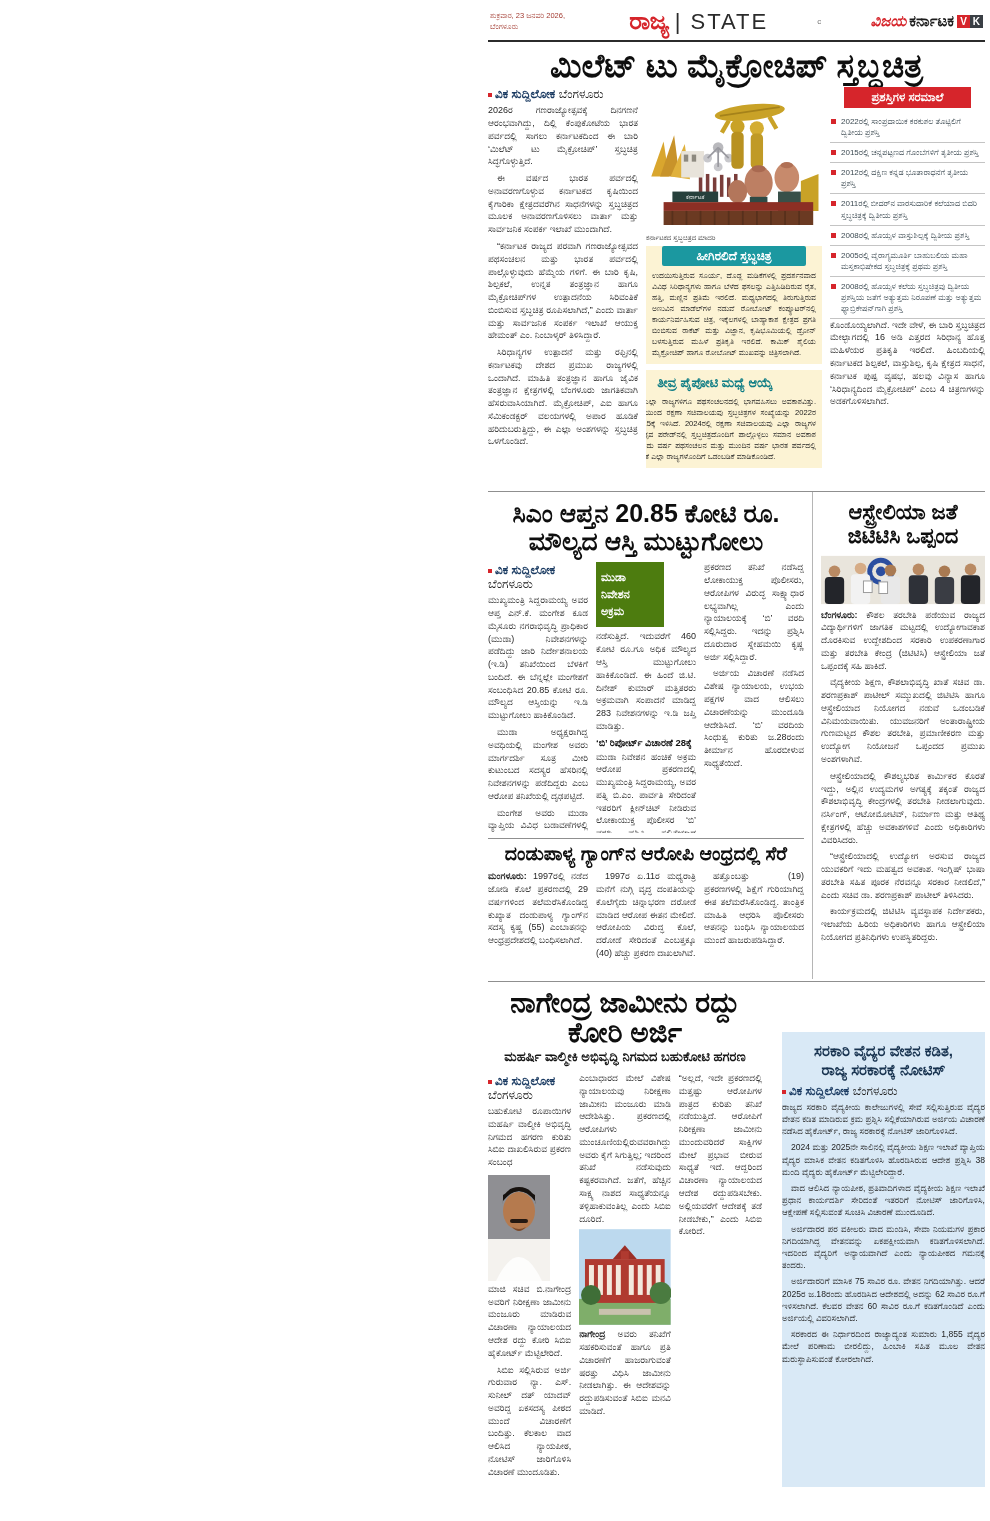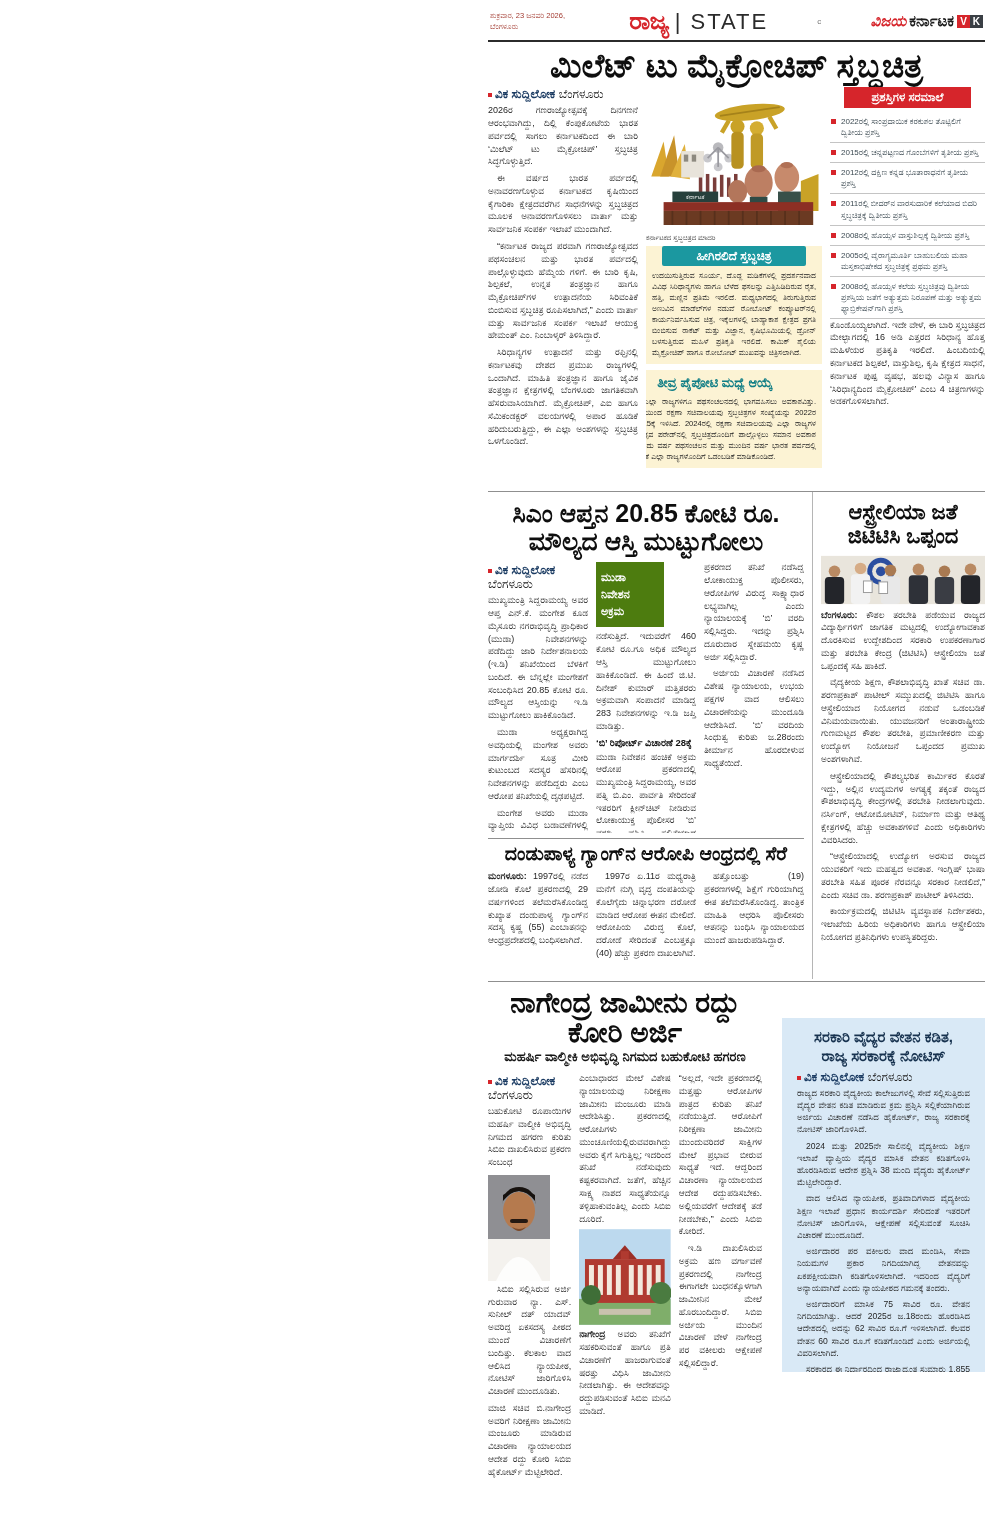--- a/index.html
+++ b/index.html
@@ -74,21 +74,21 @@
 
   
   .band3{display:grid;grid-template-columns:1fr 203px;column-gap:20px;height:517px;overflow:hidden;
          border-top:1px solid #8f8f8f;margin-top:2px;}
   .a5-head{font-size:28px;line-height:1.05;font-weight:700;text-align:center;margin:6px 0 2px;color:#0e0e0e;}
   .a5-sub{font-size:13px;font-weight:700;text-align:center;margin:2px 0 7px;color:#151515;}
   .a5-cols{display:grid;grid-template-columns:repeat(3,1fr);column-gap:8px;height:438px;overflow:hidden;}
   .a5-photo{float:left;width:62px;height:106px;margin:2px 4px 2px 0;display:block;}
   .court-photo{width:100%;height:96px;display:block;margin:3px 0;}
 
-  .bluebox{background:#d9e9f6;margin-top:36px;height:354px;overflow:hidden;padding:8px 15px;box-sizing:border-box;}
+  .bluebox{background:#d9e9f6;margin-top:50px;height:455px;overflow:hidden;padding:8px 0;box-sizing:border-box;}
   .bb-title{font-size:15px;line-height:1.25;font-weight:700;text-align:center;color:#17324f;margin:2px 0 4px;}
   .bluebox p.body{font-size:8.6px;}
 </style>
 </head>
 <body>
 
 <div class="page">
  <div class="content">
 
   <div class="masthead">
@@ -312,22 +312,22 @@
           <svg class="a5-photo" viewBox="0 0 62 106">
             <rect width="62" height="106" fill="#8f8f93"></rect>
             <rect y="64" width="62" height="42" fill="#f4f2ee"></rect>
             <path d="M8 106 Q31 58 54 106 Z" fill="#fdfdfc"></path>
             <ellipse cx="31" cy="36" rx="16" ry="19" fill="#b57a4e"></ellipse>
             <path d="M14 30 Q16 12 31 12 Q46 12 48 30 Q48 18 31 16 Q14 18 14 30 Z" fill="#17120f"></path>
             <path d="M15 26 Q31 6 47 26 L47 20 Q31 8 15 20 Z" fill="#17120f"></path>
             <rect x="22" y="44" width="18" height="4" rx="2" fill="#241811"></rect>
             <path d="M24 52 Q31 56 38 52 Q31 60 24 52 Z" fill="#7c4a2a"></path>
           </svg>
+          <p class="body">ಮಾಜಿ ಸಚಿವ ಬಿ.ನಾಗೇಂದ್ರ ಅವರಿಗೆ ನಿರೀಕ್ಷಣಾ ಜಾಮೀನು ಮಂಜೂರು ಮಾಡಿರುವ ವಿಚಾರಣಾ ನ್ಯಾಯಾಲಯದ ಆದೇಶ ರದ್ದು ಕೋರಿ ಸಿಬಿಐ ಹೈಕೋರ್ಟ್ ಮೆಟ್ಟಿಲೇರಿದೆ.</p>
           <p class="body ind">ಸಿಬಿಐ ಸಲ್ಲಿಸಿರುವ ಅರ್ಜಿ ಗುರುವಾರ ನ್ಯಾ. ಎಸ್. ಸುನೀಲ್ ದತ್ ಯಾದವ್ ಅವರಿದ್ದ ಏಕಸದಸ್ಯ ಪೀಠದ ಮುಂದೆ ವಿಚಾರಣೆಗೆ ಬಂದಿತ್ತು. ಕೆಲಕಾಲ ವಾದ ಆಲಿಸಿದ ನ್ಯಾಯಪೀಠ, ನೋಟಿಸ್ ಜಾರಿಗೊಳಿಸಿ ವಿಚಾರಣೆ ಮುಂದೂಡಿತು.</p>
-          <p class="body">ಮಾಜಿ ಸಚಿವ ಬಿ.ನಾಗೇಂದ್ರ ಅವರಿಗೆ ನಿರೀಕ್ಷಣಾ ಜಾಮೀನು ಮಂಜೂರು ಮಾಡಿರುವ ವಿಚಾರಣಾ ನ್ಯಾಯಾಲಯದ ಆದೇಶ ರದ್ದು ಕೋರಿ ಸಿಬಿಐ ಹೈಕೋರ್ಟ್ ಮೆಟ್ಟಿಲೇರಿದೆ.</p>
         </div>
         <div>
           <p class="body">ಎಂಬಾಧಾರದ ಮೇಲೆ ವಿಶೇಷ ನ್ಯಾಯಾಲಯವು ನಿರೀಕ್ಷಣಾ ಜಾಮೀನು ಮಂಜೂರು ಮಾಡಿ ಆದೇಶಿಸಿತ್ತು. ಪ್ರಕರಣದಲ್ಲಿ ಆರೋಪಿಗಳು ಮುಂಚೂಣಿಯಲ್ಲಿರುವವರಾಗಿದ್ದು ಅವರು ಕೈಗೆ ಸಿಗುತ್ತಿಲ್ಲ; ಇದರಿಂದ ತನಿಖೆ ನಡೆಸುವುದು ಕಷ್ಟಕರವಾಗಿದೆ. ಜತೆಗೆ, ಹೆಚ್ಚಿನ ಸಾಕ್ಷ್ಯ ನಾಶದ ಸಾಧ್ಯತೆಯನ್ನೂ ತಳ್ಳಿಹಾಕುವಂತಿಲ್ಲ ಎಂದು ಸಿಬಿಐ ದೂರಿದೆ.</p>
           <svg class="court-photo" viewBox="0 0 92 96">
             <rect width="92" height="96" fill="#bcd9ee"></rect>
             <rect y="70" width="92" height="26" fill="#7fae6a"></rect>
             <rect x="6" y="30" width="80" height="44" fill="#b03a30"></rect>
             <polygon points="34,30 46,16 58,30" fill="#9c2f27"></polygon>
             <rect x="42" y="22" width="8" height="8" fill="#b03a30"></rect>
             <g fill="#f3e9dd">
@@ -341,21 +341,20 @@
                   <rect x="77" y="36" width="5" height="30"></rect>
             </g>
             <circle cx="12" cy="66" r="10" fill="#3f6e37"></circle>
                 <circle cx="82" cy="64" r="11" fill="#4a7b40"></circle>
             <rect x="20" y="80" width="52" height="6" fill="#c9c2ae"></rect>
           </svg>
           <p class="body"><b class="dl">ನಾಗೇಂದ್ರ</b><span> ಅವರು ತನಿಖೆಗೆ ಸಹಕರಿಸುವಂತೆ ಹಾಗೂ ಪ್ರತಿ ವಿಚಾರಣೆಗೆ ಹಾಜರಾಗುವಂತೆ ಷರತ್ತು ವಿಧಿಸಿ ಜಾಮೀನು ನೀಡಲಾಗಿತ್ತು. ಈ ಆದೇಶವನ್ನು ರದ್ದುಪಡಿಸುವಂತೆ ಸಿಬಿಐ ಮನವಿ ಮಾಡಿದೆ.</span></p>
         </div>
         <div>
           <p class="body">“ಅಲ್ಲದೆ, ಇದೇ ಪ್ರಕರಣದಲ್ಲಿ ಮತ್ತಷ್ಟು ಆರೋಪಿಗಳ ಪಾತ್ರದ ಕುರಿತು ತನಿಖೆ ನಡೆಯುತ್ತಿದೆ. ಆರೋಪಿಗೆ ನಿರೀಕ್ಷಣಾ ಜಾಮೀನು ಮುಂದುವರಿದರೆ ಸಾಕ್ಷಿಗಳ ಮೇಲೆ ಪ್ರಭಾವ ಬೀರುವ ಸಾಧ್ಯತೆ ಇದೆ. ಆದ್ದರಿಂದ ವಿಚಾರಣಾ ನ್ಯಾಯಾಲಯದ ಆದೇಶ ರದ್ದುಪಡಿಸಬೇಕು. ಅಲ್ಲಿಯವರೆಗೆ ಆದೇಶಕ್ಕೆ ತಡೆ ನೀಡಬೇಕು,” ಎಂದು ಸಿಬಿಐ ಕೋರಿದೆ.</p>
-          <p class="body ind">ಇ.ಡಿ ದಾಖಲಿಸಿರುವ ಅಕ್ರಮ ಹಣ ವರ್ಗಾವಣೆ ಪ್ರಕರಣದಲ್ಲಿ ನಾಗೇಂದ್ರ ಈಗಾಗಲೇ ಬಂಧನಕ್ಕೊಳಗಾಗಿ ಜಾಮೀನಿನ ಮೇಲೆ ಹೊರಬಂದಿದ್ದಾರೆ. ಸಿಬಿಐ ಅರ್ಜಿಯ ಮುಂದಿನ ವಿಚಾರಣೆ ವೇಳೆ ನಾಗೇಂದ್ರ ಪರ ವಕೀಲರು ಆಕ್ಷೇಪಣೆ ಸಲ್ಲಿಸಲಿದ್ದಾರೆ.</p>
         </div>
       </div>
     </div>
     <div>
       <div class="bluebox">
         <div class="bb-title">
           <div>ಸರಕಾರಿ ವೈದ್ಯರ ವೇತನ ಕಡಿತ,</div>
           <div>ರಾಜ್ಯ ಸರಕಾರಕ್ಕೆ ನೋಟಿಸ್</div>
         </div>
         <div class="byline"><span class="sq"></span><b>ವಿಕ ಸುದ್ದಿಲೋಕ</b> <span>ಬೆಂಗಳೂರು</span></div>

